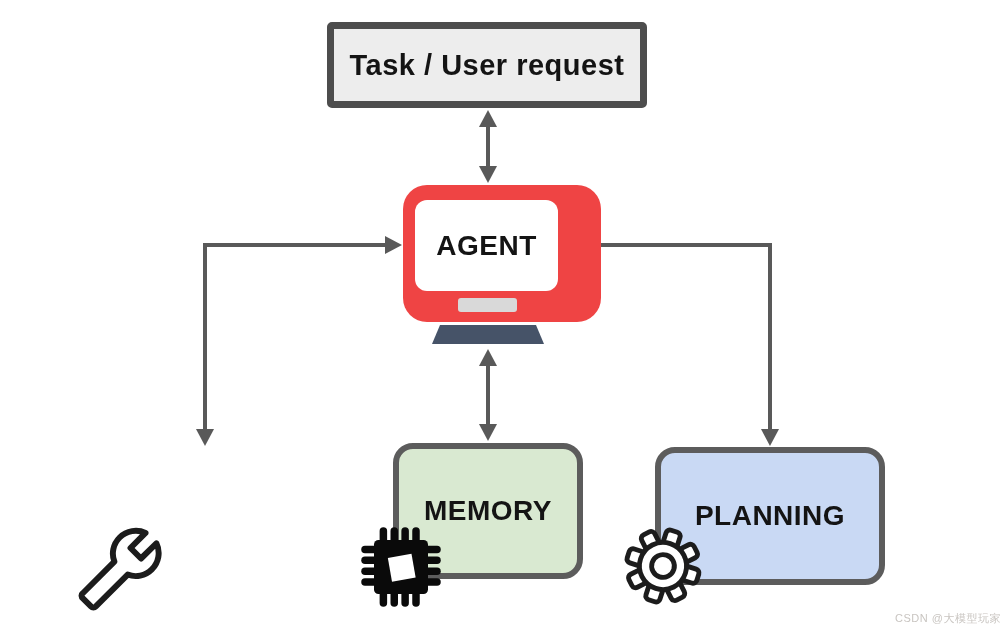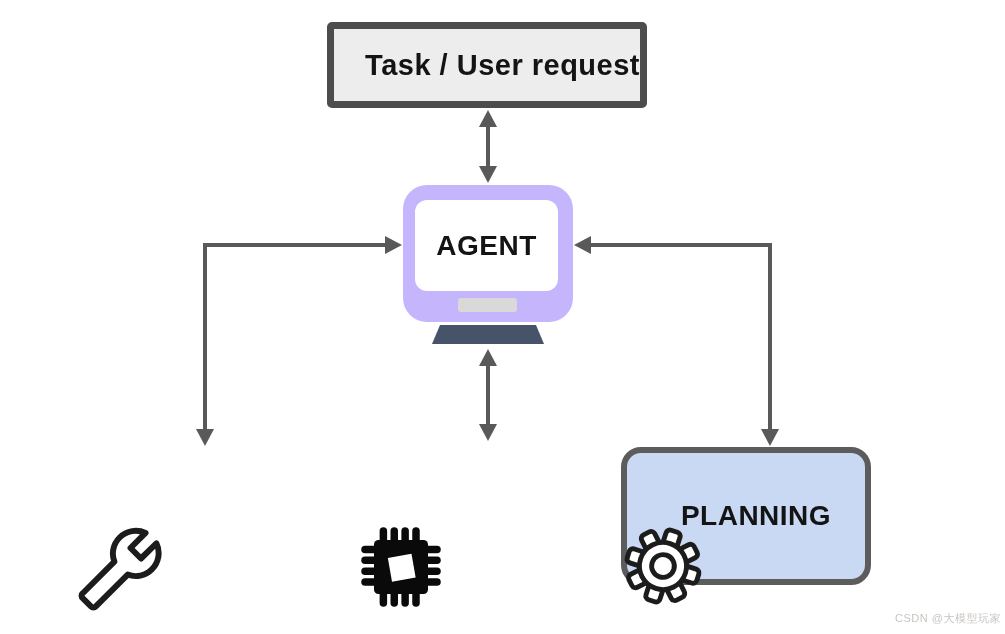--- a/index.html
+++ b/index.html
@@ -2,33 +2,33 @@
 <html><head>
 <meta charset="utf-8">
 <style>
   html,body{margin:0;padding:0;background:#ffffff;width:1005px;height:634px;overflow:hidden;
     font-family:"Liberation Sans",sans-serif;}
   .canvas{position:relative;width:1005px;height:634px;background:#ffffff;}
 
   
   .task-box{position:absolute;left:327px;top:22px;width:306px;height:72px;
     background:#ededed;border:7px solid #4d4d4d;border-radius:5px;
-    display:flex;align-items:center;justify-content:flex-end;}
+    display:flex;align-items:center;justify-content:center;}
   .task-box span{font-size:29px;font-weight:700;color:#141414;letter-spacing:.5px;}
 
   .node{position:absolute;display:flex;align-items:center;justify-content:center;
     border:6px solid #5c5c5c;border-radius:20px;z-index:1;}
   .node span{font-size:28px;font-weight:700;color:#141414;letter-spacing:.5px;}
   .node-tools{left:118px;top:446px;width:166px;height:129px;background:#f6cfce;}
   .node-memory{left:393px;top:443px;width:178px;height:124px;background:#d9e9d1;}
-  .node-planning{left:621px;top:447px;width:218px;height:126px;background:#c9d9f4;padding-left:20px;}
+  .node-planning{left:655px;top:447px;width:218px;height:126px;background:#c9d9f4;}
 
   
   .monitor{position:absolute;left:403px;top:185px;width:170px;height:137px;
-    background:#c4b5fd;border-radius:24px;z-index:1;}
+    background:#ef4444;border-radius:24px;z-index:1;padding-left:28px;}
   .monitor .screen{position:absolute;left:12px;top:15px;width:143px;height:91px;
     background:#ffffff;border-radius:12px;display:flex;align-items:center;justify-content:center;}
   .monitor .screen span{font-size:28px;font-weight:700;color:#141414;letter-spacing:.5px;}
   .monitor .btn{position:absolute;left:55px;top:113px;width:59px;height:14px;
     background:#d9d9d9;border-radius:3px;}
   .stand{position:absolute;left:432px;top:325px;width:96px;height:0;
     border-bottom:19px solid #465368;border-left:8px solid transparent;border-right:8px solid transparent;}
 
   
   .line{position:absolute;background:#595959;z-index:0;}
@@ -85,20 +85,23 @@
 
   <div class="monitor">
     <div class="screen">
       <span>AGENT</span>
     </div>
     <div class="btn"></div>
   </div>
   <div class="stand"></div>
 
 
+  <div class="node node-memory">
+    <span>MEMORY</span>
+  </div>
 
   <div class="node node-planning">
     <span>PLANNING</span>
   </div>
 
   <div class="icon icon-wrench">
     <svg width="84" height="84" viewBox="0 0 24 24">
       <path transform="scale(-1,1) translate(-24,0)" d="M22.7 19l-9.1-9.1c.9-2.3.4-5-1.5-6.9-2-2-5-2.4-7.4-1.3L9 6 6 9 1.6 4.7C.4 7.1.9 10.1 2.9 12.1c1.9 1.9 4.6 2.4 6.9 1.5l9.1 9.1c.4.4 1 .4 1.4 0l2.3-2.3c.5-.4.5-1.1.1-1.4z" fill="#ffffff" stroke="#1c1c1c" stroke-width="1.7" stroke-linejoin="round"></path>
     </svg>
   </div>

